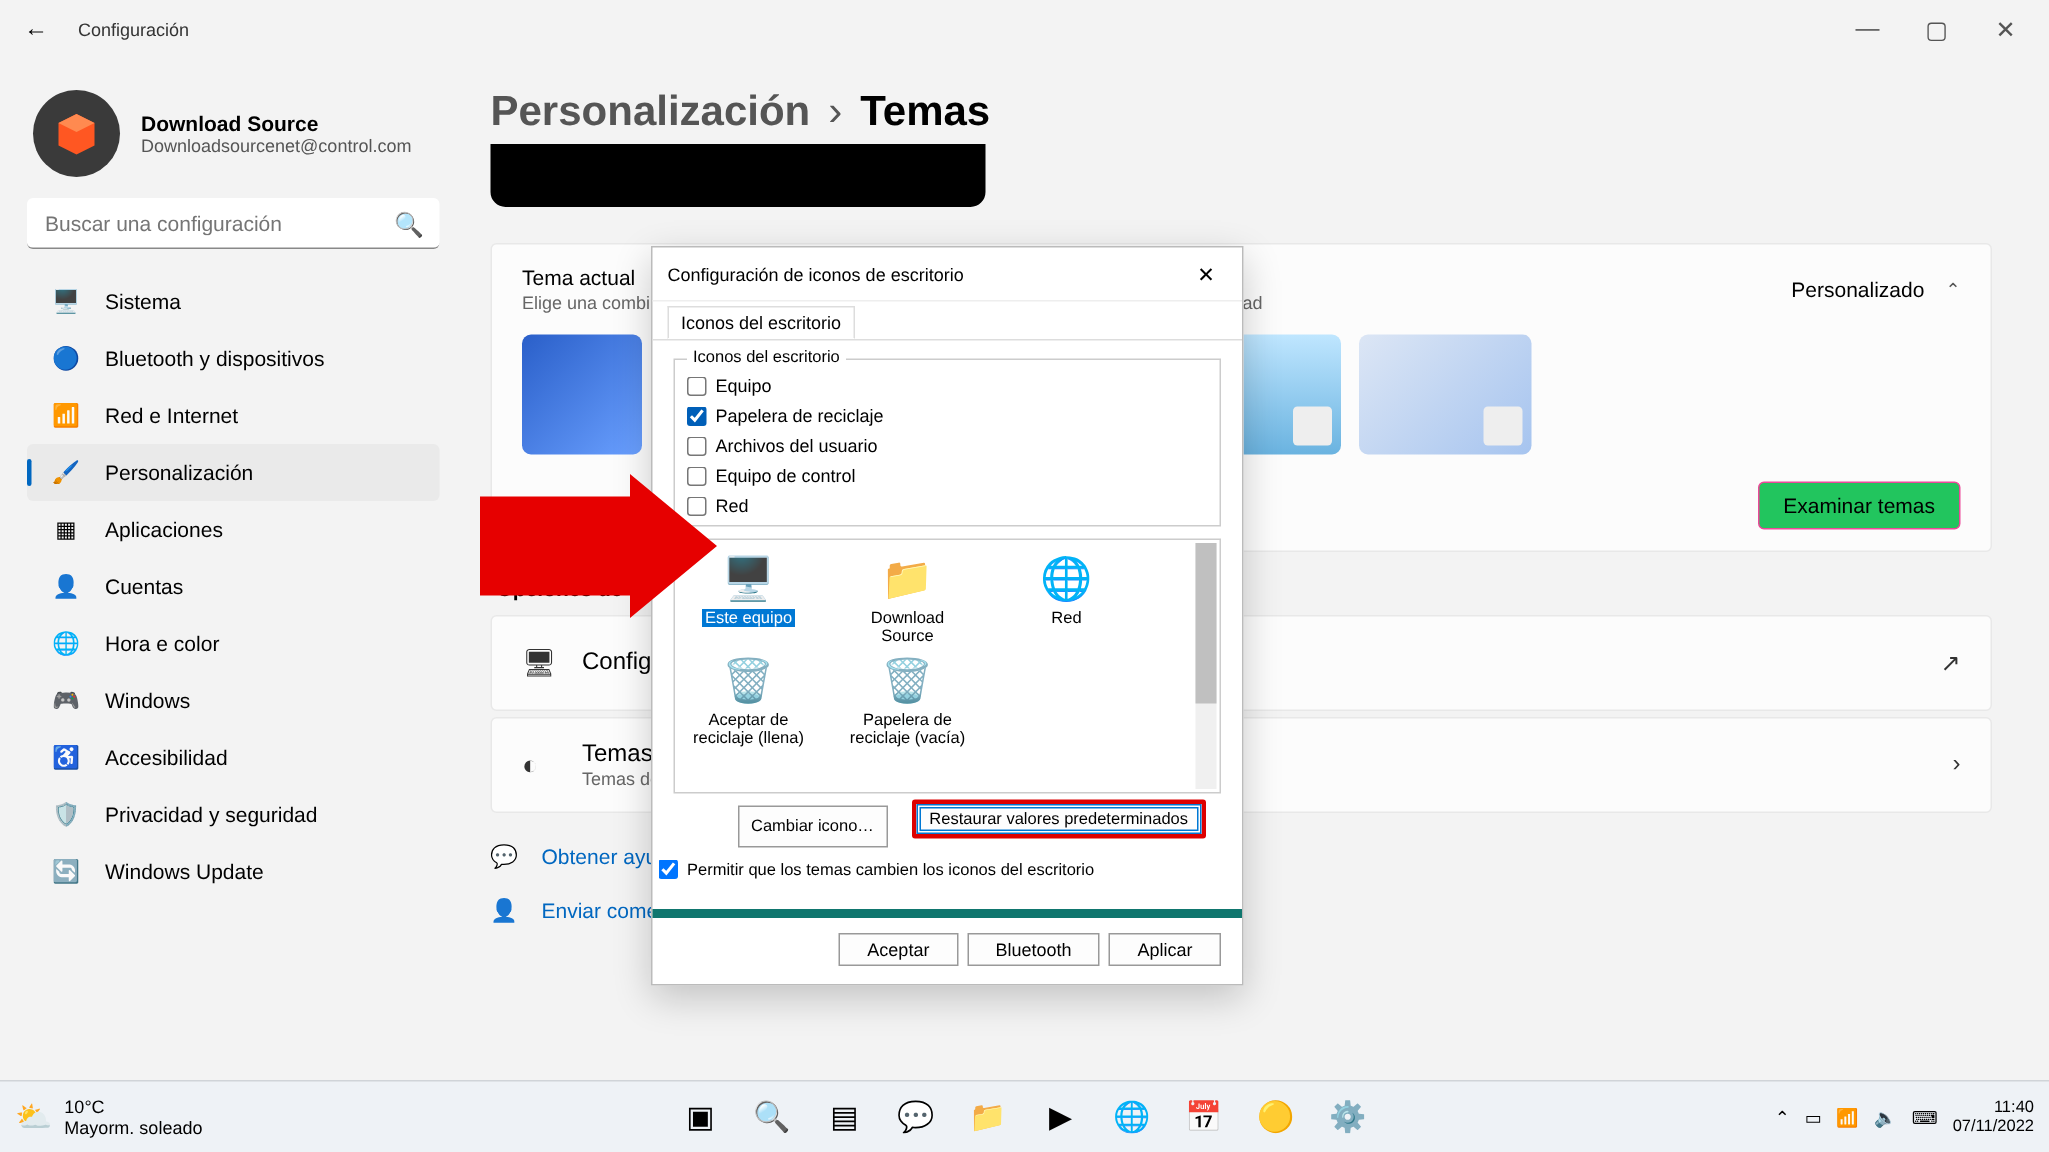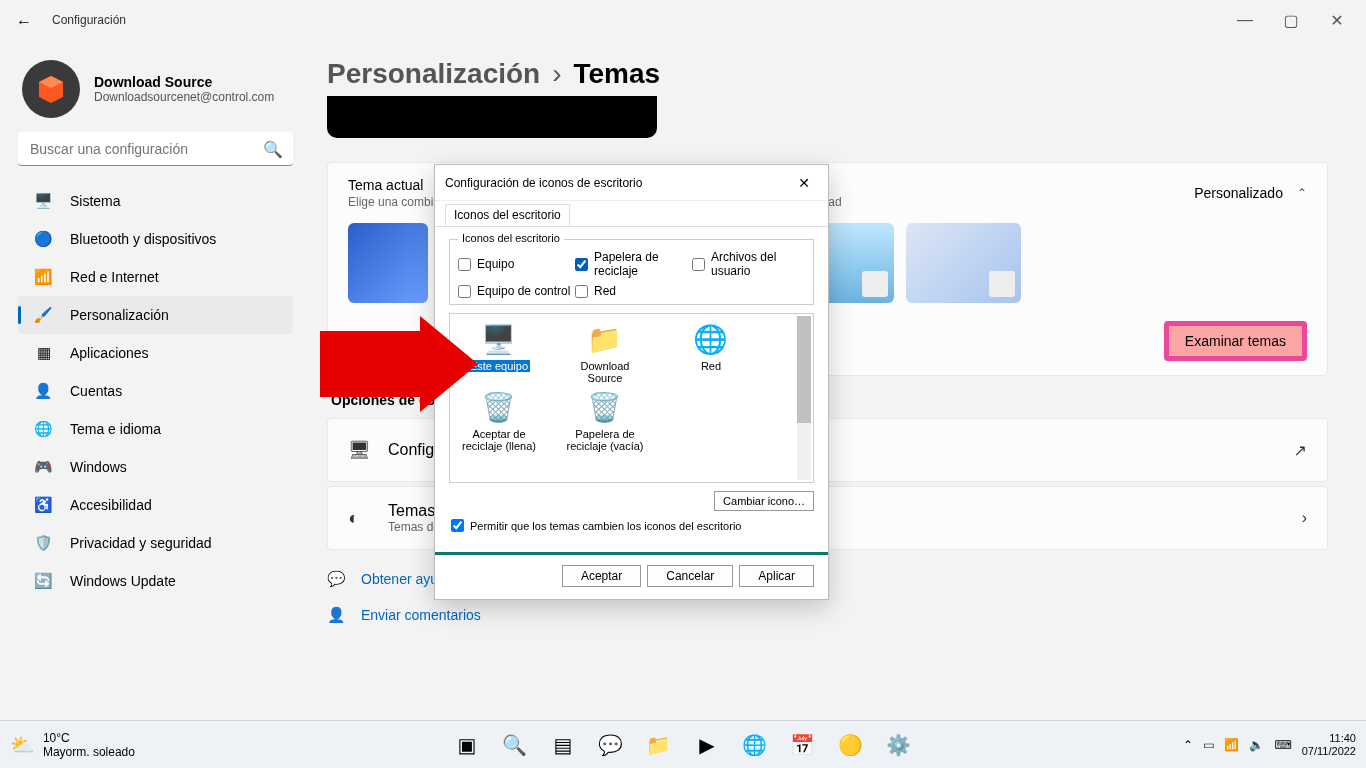--- a/index.html
+++ b/index.html
@@ -34,52 +34,52 @@
 .card{background:#fcfcfc;border:1px solid #e8e8e8;border-radius:4px;padding:14px 20px;margin-bottom:6px}
 .card-top{display:flex;align-items:center}
 .card-head{font-size:14px}
 .card-sub{font-size:12px;color:#666;margin-top:2px}
 .card-right{margin-left:auto;display:flex;align-items:center;gap:14px;font-size:14px}
 .chev{font-size:12px;color:#555}
 .thumbs{display:flex;gap:12px;margin:14px 0 18px}
 .thumb{width:115px;height:80px;border-radius:6px;position:relative;overflow:hidden}
 .thumb.blank{width:80px}
 .thumb .mini{position:absolute;right:6px;bottom:6px;width:26px;height:26px;background:#eee;border-radius:3px}
-.btn{background:#fca5a5;border:5px solid #ec4899;border-radius:4px;padding:7px 16px;font-size:14px;cursor:pointer}
+.btn{background:#22c55e;border:1px solid #ec4899;border-radius:4px;padding:7px 16px;font-size:14px;cursor:pointer}
 .examine{float:right}
 .section-title{font-size:14px;font-weight:600;margin:16px 0 10px 4px}
 .setting-row{background:#fcfcfc;border:1px solid #e8e8e8;border-radius:4px;height:64px;display:flex;align-items:center;padding:0 20px;margin-bottom:4px}
 .setting-row .ricon{width:22px;margin-right:18px;font-size:18px;color:#333}
 .setting-row .open{margin-left:auto;color:#333}
 .links{margin-top:20px}
 .link{display:flex;align-items:center;gap:16px;color:#0067c0;font-size:14px;margin-bottom:18px;cursor:pointer}
 .link .licon{color:#333;font-size:15px;width:18px}
 
 .dialog{position:absolute;left:434px;top:164px;width:395px;background:#fff;border:1px solid #bbb;box-shadow:0 8px 24px rgba(0,0,0,.2);font-size:12px}
 .dlg-title{height:36px;display:flex;align-items:center;padding:0 10px;border-bottom:1px solid #eee}
 .dlg-title span{flex:1}
 .dlg-close{width:28px;text-align:center;font-size:14px;cursor:pointer}
 .tab{height:26px;padding:6px 10px 0;border-bottom:1px solid #ddd}
 .tab span{border:1px solid #ddd;border-bottom:1px solid #fff;padding:3px 8px;background:#fff;position:relative;top:1px}
 .group{margin:12px 14px 8px;border:1px solid #ccc;padding:10px 8px 6px;position:relative}
-.checks{display:grid;grid-template-columns:1fr 1fr 1fr;gap:6px 4px}
+.checks{display:grid;grid-template-columns:1fr;gap:6px 4px}
 .chk{display:flex;align-items:center;gap:6px;font-size:12px}
 .chk input{width:13px;height:13px;accent-color:#005fb8}
 .iconview{margin:0 14px;border:1px solid #ccc;height:170px;position:relative;display:flex;flex-wrap:wrap;align-content:flex-start;padding:6px;gap:4px 20px}
 .iv-item{width:86px;text-align:center;font-size:11px}
 .iv-item .ic{width:38px;height:38px;margin:0 auto 2px;display:flex;align-items:center;justify-content:center;font-size:28px}
 .iv-item.sel .lbl{background:#0078d4;color:#fff;padding:0 2px}
 .sb{position:absolute;right:2px;top:2px;bottom:2px;width:14px;background:#f0f0f0}
 .sb-thumb{background:#c0c0c0;width:100%;height:65%}
 .dlg-btns{display:flex;justify-content:flex-end;gap:6px;margin:8px 14px}
 .dlg-btns button{border:1px solid #999;background:#fdfdfd;font-size:11px;padding:3px 8px;cursor:pointer}
 .dlg-btns .restore{border:2px solid #d00;outline:1px solid #0078d4;outline-offset:-3px}
-.permit{margin:6px 16px 10px;display:flex;align-items:center;gap:6px;font-size:11px;border:2px solid #d00;border-top:none;border-left:none;border-right:none;border-bottom:none}
+.permit{margin:6px 4px 10px;display:flex;align-items:center;gap:6px;font-size:11px;border:2px solid #d00;border-top:none;border-left:none;border-right:none;border-bottom:none}
 .permit-wrap{border:2px solid #d00;padding:4px;margin:-4px 10px 6px;border-radius:2px}
-.footer-btns{display:flex;justify-content:flex-end;gap:6px;padding:10px 14px 12px;border-top:3px solid #0f766e;margin-top:20px}
+.footer-btns{display:flex;justify-content:flex-end;gap:6px;padding:10px 14px 12px;border-top:6px solid #0f766e;margin-top:20px}
 .footer-btns button{border:1px solid #999;background:#fdfdfd;font-size:12px;padding:3px 18px;cursor:pointer}
 
 .arrow{position:absolute;left:310px;top:316px;pointer-events:none}
 
 .taskbar{position:absolute;bottom:0;left:0;right:0;height:48px;background:#eef2f6;border-top:1px solid #d0d4d8;display:flex;align-items:center;padding:0 10px}
 .weather{display:flex;align-items:center;gap:8px;font-size:12px}
 .weather .wicon{font-size:20px}
 .center-icons{position:absolute;left:50%;transform:translateX(-50%);display:flex;gap:8px}
 .tb-icon{width:40px;height:40px;display:flex;align-items:center;justify-content:center;font-size:20px;border-radius:4px}
 .tray{margin-left:auto;display:flex;align-items:center;gap:10px;font-size:12px}
@@ -136,21 +136,21 @@
         <li>
           <span class="nicon">▦</span>
           <span>Aplicaciones</span>
         </li>
         <li>
           <span class="nicon">👤</span>
           <span>Cuentas</span>
         </li>
         <li>
           <span class="nicon">🌐</span>
-          <span>Tema e idioma</span>
+          <span>Hora e color</span>
         </li>
         <li>
           <span class="nicon">🎮</span>
           <span>Windows</span>
         </li>
         <li>
           <span class="nicon">♿</span>
           <span>Accesibilidad</span>
         </li>
         <li>
@@ -268,28 +268,31 @@
       <div class="iv-item"><div class="ic">📁</div><span class="lbl">Download Source</span></div>
       <div class="iv-item"><div class="ic">🌐</div><span class="lbl">Red</span></div>
       <div class="iv-item"><div class="ic">🗑️</div><span class="lbl">Aceptar de reciclaje (llena)</span></div>
       <div class="iv-item"><div class="ic">🗑️</div><span class="lbl">Papelera de reciclaje (vacía)</span></div>
       <div class="sb">
         <div class="sb-thumb"></div>
       </div>
   </div>
   <div class="dlg-btns">
     <button>Cambiar icono…</button>
+    <div class="permit-wrap" style="border:3px solid #d00;display:inline-block;padding:0">
+      <button class="restore" style="border:1px solid #0078d4">Restaurar valores predeterminados</button>
+    </div>
   </div>
   <div class="permit">
     <input type="checkbox" checked="" style="">
     <span>Permitir que los temas cambien los iconos del escritorio</span>
   </div>
   <div class="footer-btns">
     <button>Aceptar</button>
-    <button>Cancelar</button>
+    <button>Bluetooth</button>
     <button>Aplicar</button>
   </div>
 </div>
 
 <svg class="arrow" width="170" height="100">
   <path d="M10 15 L110 15 L110 0 L168 48 L110 96 L110 81 L10 81 Z" fill="#e60000"></path>
 </svg>
 
 <div class="taskbar">
   <div class="weather">

